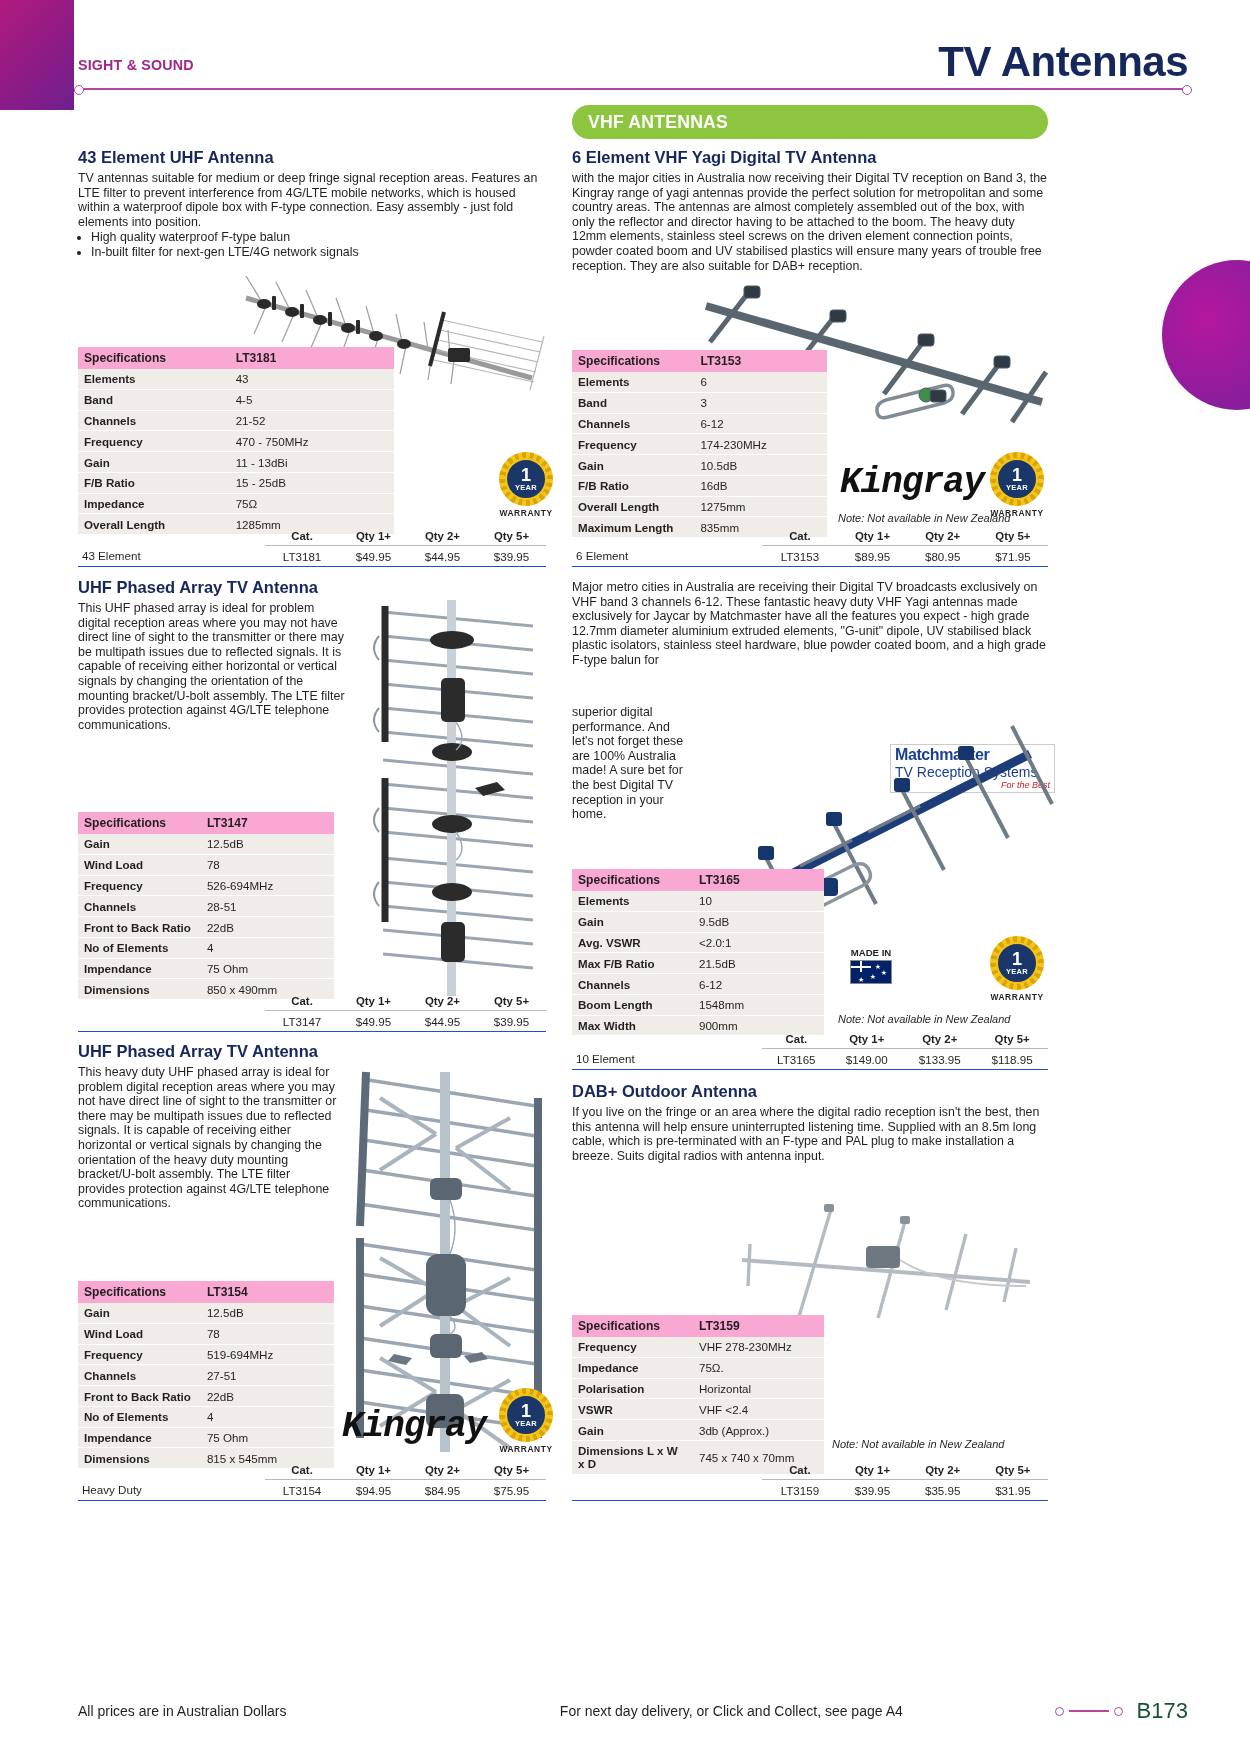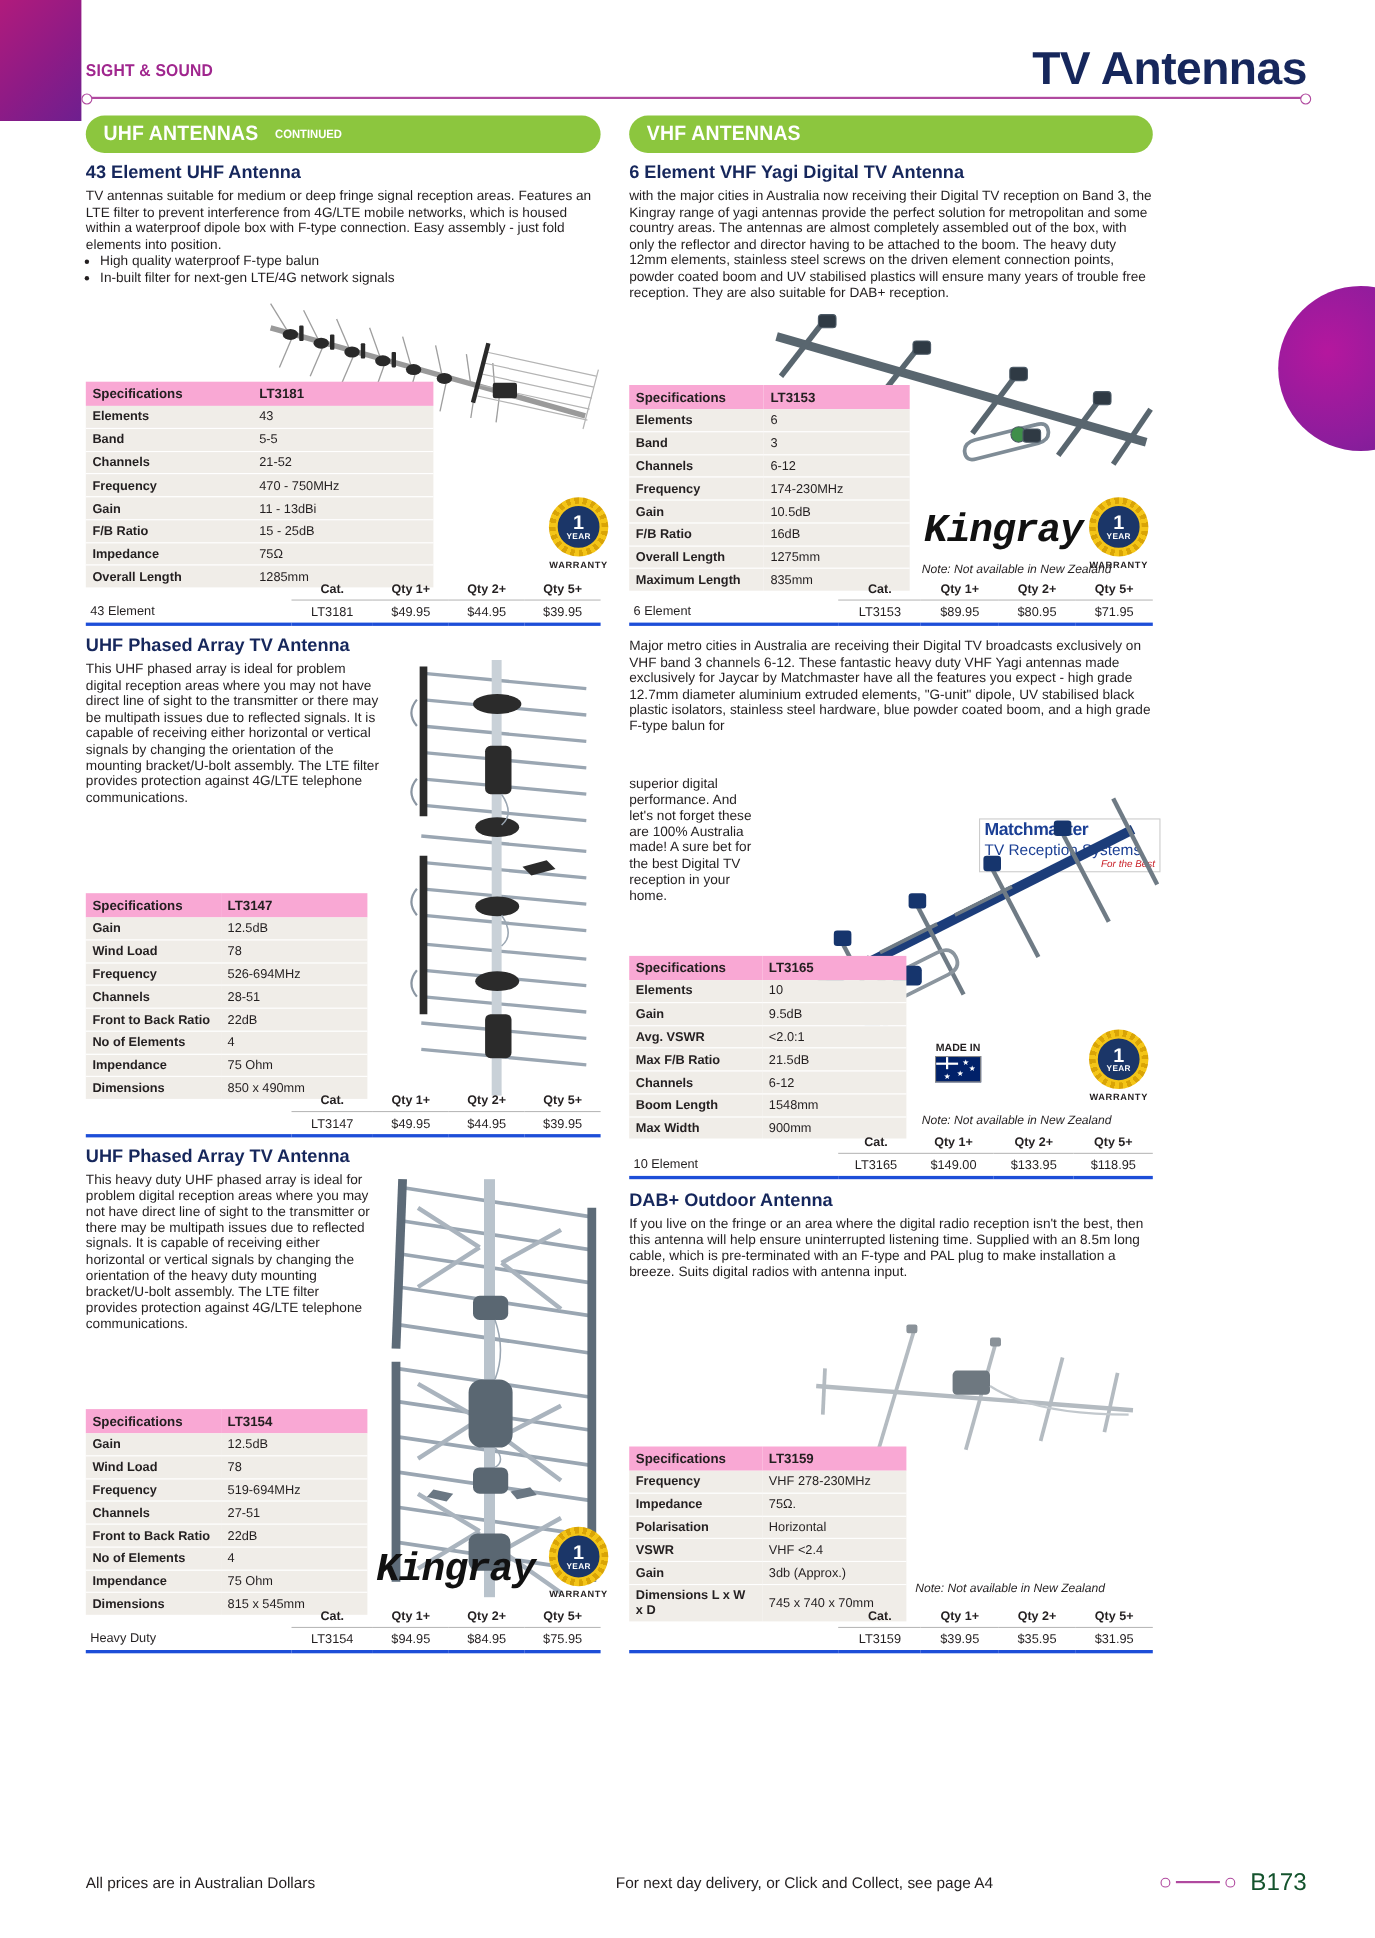--- a/index.html
+++ b/index.html
@@ -99,21 +99,21 @@
     border-collapse:collapse;width:100%;font-size:11.6px;
   }
   table.price th{
     font-weight:bold;font-size:11.4px;text-align:center;
     padding:3px 4px;border-bottom:1px solid #b9b9b9;
     white-space:nowrap;
   }
   table.price th.lbl{text-align:left;border-bottom:1px solid #b9b9b9;}
   table.price td{
     padding:3.5px 4px;text-align:center;
-    border-bottom:3px solid #1d4ed8;white-space:nowrap;
+    border-bottom:1px solid #1d4ed8;white-space:nowrap;
   }
   table.price td.lbl{text-align:left;}
 
   
   .warranty{
     position:absolute;width:62px;text-align:center;
   }
   .warranty .seal{
     width:54px;height:54px;margin:0 auto;position:relative;
   }
@@ -199,24 +199,20 @@
 
 <div class="page">
 
   <div class="corner-accent"></div>
   <div class="right-blob"></div>
 
   <div class="kicker">SIGHT &amp; SOUND</div>
   <div class="page-title">TV Antennas</div>
   <div class="header-rule"></div>
 
-  <div class="banner" id="banner-uhf">
-    <span class="b-main">UHF ANTENNAS</span>
-    <span class="b-sub">CONTINUED</span>
-  </div>
   <div class="banner" id="banner-vhf">
     <span class="b-main">VHF ANTENNAS</span>
   </div>
 
   <div class="col col-left" style="top:148px;">
     <h2 class="prod-title">43 Element UHF Antenna</h2>
     <p class="body">TV antennas suitable for medium or deep fringe signal reception areas. Features an LTE filter to prevent interference from 4G/LTE mobile networks, which is housed within a waterproof dipole box with F-type connection. Easy assembly - just fold elements into position.</p>
     <ul class="bullets">
       <li>High quality waterproof F-type balun</li>
       <li>In-built filter for next-gen LTE/4G network signals</li>
@@ -290,21 +286,21 @@
           <tr>
         <th>Specifications</th>
         <th>LT3181</th>
       </tr>
       <tr>
             <td class="k">Elements</td>
             <td>43</td>
           </tr>
       <tr>
             <td class="k">Band</td>
-            <td>5-5</td>
+            <td>4-5</td>
           </tr>
       <tr>
             <td class="k">Channels</td>
             <td>21-52</td>
           </tr>
       <tr>
             <td class="k">Frequency</td>
             <td>470 - 750MHz</td>
           </tr>
       <tr>

